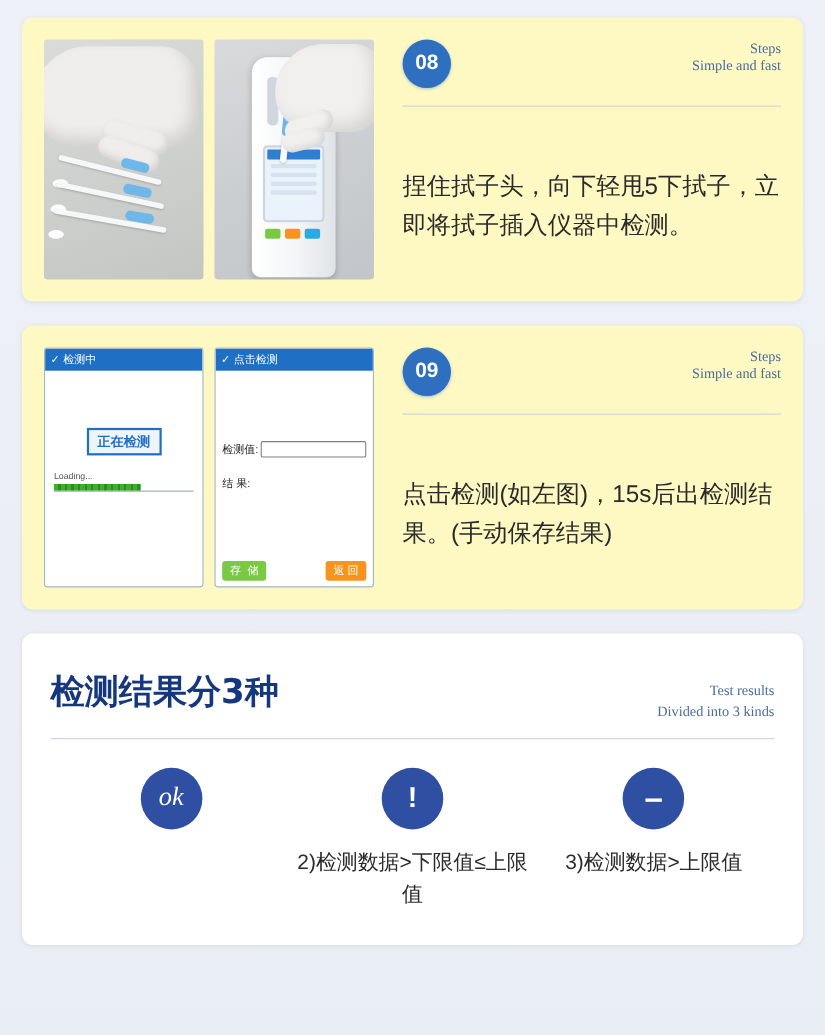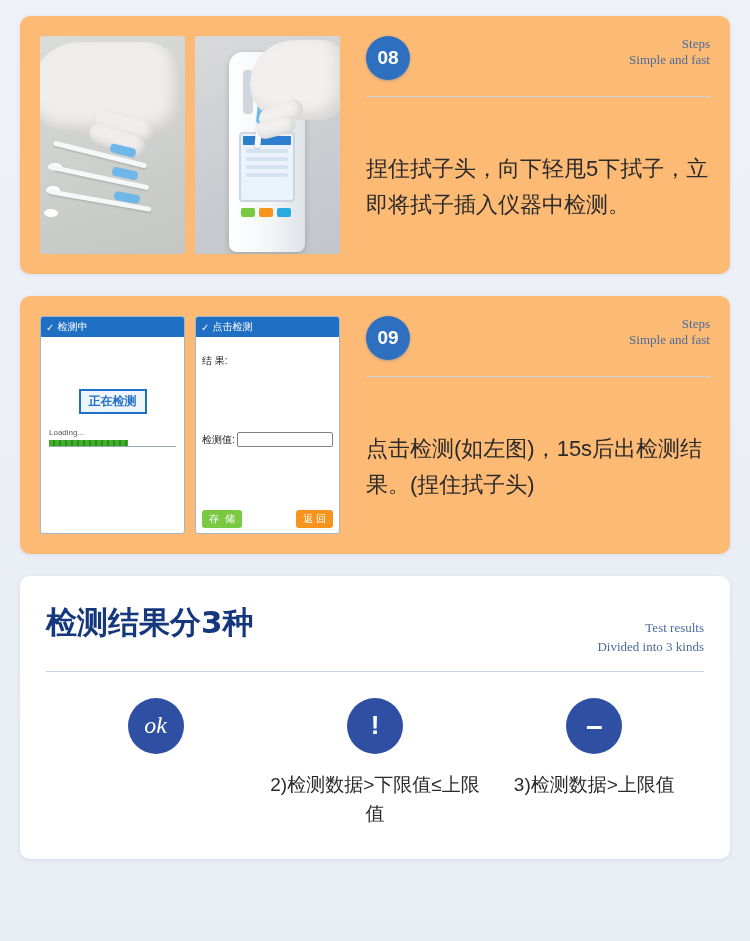--- a/index.html
+++ b/index.html
@@ -7,21 +7,21 @@
     width: 750px; height: 941px;
     background: #eef1f6;
     font-family: "Liberation Sans", sans-serif;
   }
   body {
     background: linear-gradient(180deg,#eef1f7 0%,#e9edf4 100%);
     padding: 16px 20px;
   }
 
   .card {
-    background: #fdba74;
+    background: #fef9c3;
     border-radius: 10px;
     box-shadow: 0 1px 4px rgba(80,100,140,0.13);
     margin-bottom: 22px;
     padding: 20px;
     display: flex;
   }
 
   
   .step-images { display: flex; gap: 10px; flex: 0 0 auto; }
   .photo {
@@ -204,21 +204,21 @@
     font-size: 22px; line-height: 1.62; color: #2a2a2a; margin-top: 40px;
   }
 
   
   .results-card {
     background: #fff; border-radius: 10px;
     box-shadow: 0 1px 4px rgba(80,100,140,0.13);
     padding: 26px 26px 30px 26px;
     display: block;
   }
-  .res-head { display: flex; align-items: flex-start; justify-content: space-between; }
+  .res-head { display: flex; align-items: center; justify-content: space-between; }
   .res-title {
     font-size: 31px; font-weight: bold; color: #15377d;
     font-family: "DejaVu Sans", sans-serif;
   }
   .res-eyebrow { text-align: right; color: #4a6c9b; font-family: "Liberation Serif", serif; font-size: 13px; line-height: 1.45; margin-top: 17px; }
   .res-rule { border-top: 1px solid #c9d4e2; margin: 14px 0 26px 0; }
   .res-cols { display: flex; }
   .res-col { flex: 1; text-align: center; }
   .circle {
     width: 56px; height: 56px; border-radius: 50%;
@@ -301,45 +301,45 @@
           <div class="progress-fill" style="width: 62%;"></div>
         </div>
       </div>
     </div>
 
     <div class="ui-screen">
       <div class="ui-title">
         <span class="chk">✓</span>
         <span>点击检测</span>
       </div>
+      <div class="res-row" style="margin-top:58px;">
+        <span class="lbl">检测值:</span>
+        <span class="res-box"></span>
+      </div>
       <div class="res-row" style="margin-top:10px;">
         <span class="lbl">结  果:</span>
         <span class="res-box empty" style="border:none;background:transparent;"></span>
-      </div>
-      <div class="res-row" style="margin-top:58px;">
-        <span class="lbl">检测值:</span>
-        <span class="res-box"></span>
       </div>
       <div class="ui-footer">
         <span class="btn-store">存 储</span>
         <span class="btn-back">返 回</span>
       </div>
     </div>
 
   </div>
   <div class="step-body">
     <div class="step-head">
       <div class="badge">09</div>
       <div class="eyebrow">
         <div class="l1">Steps</div>
         <div class="l2">Simple and fast</div>
       </div>
     </div>
     <div class="rule"></div>
-    <div class="step-text">点击检测(如左图)，15s后出检测结果。(捏住拭子头)</div>
+    <div class="step-text">点击检测(如左图)，15s后出检测结果。(手动保存结果)</div>
   </div>
 </div>
 
 <div class="results-card">
   <div class="res-head">
     <div class="res-title">检测结果分3种</div>
     <div class="res-eyebrow">
       <div>Test results</div>
       <div>Divided into 3 kinds</div>
     </div>

